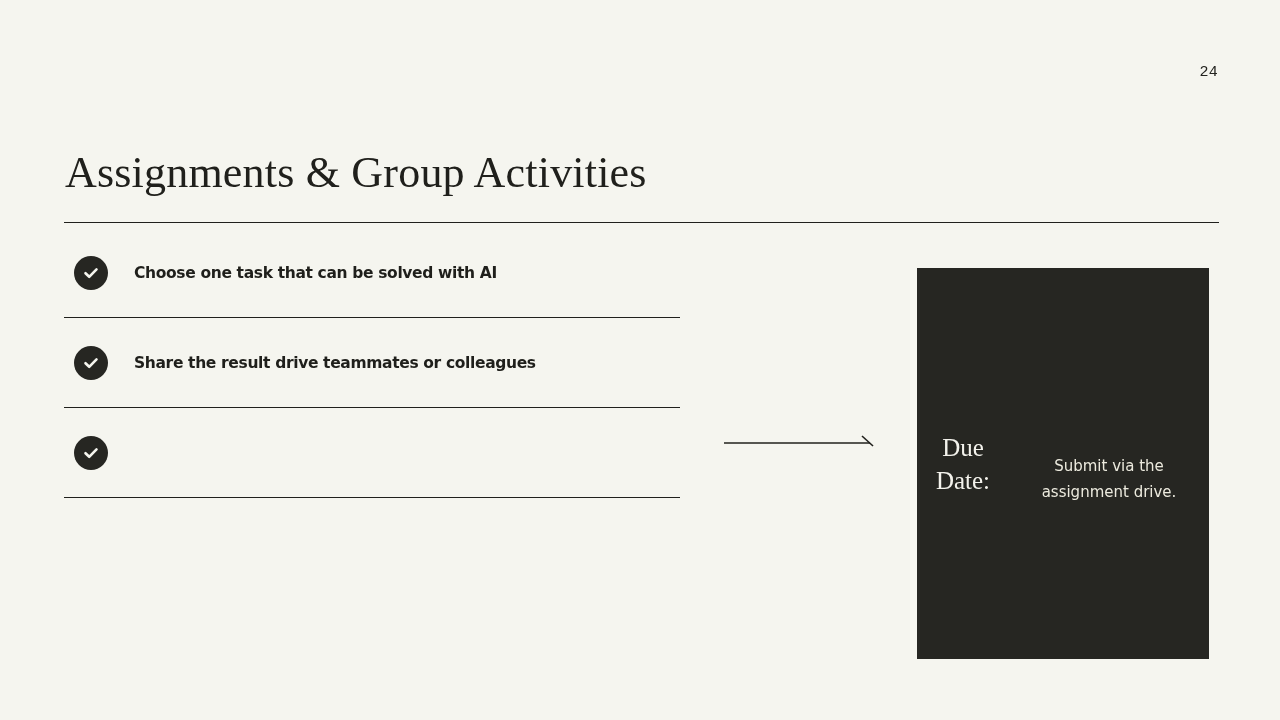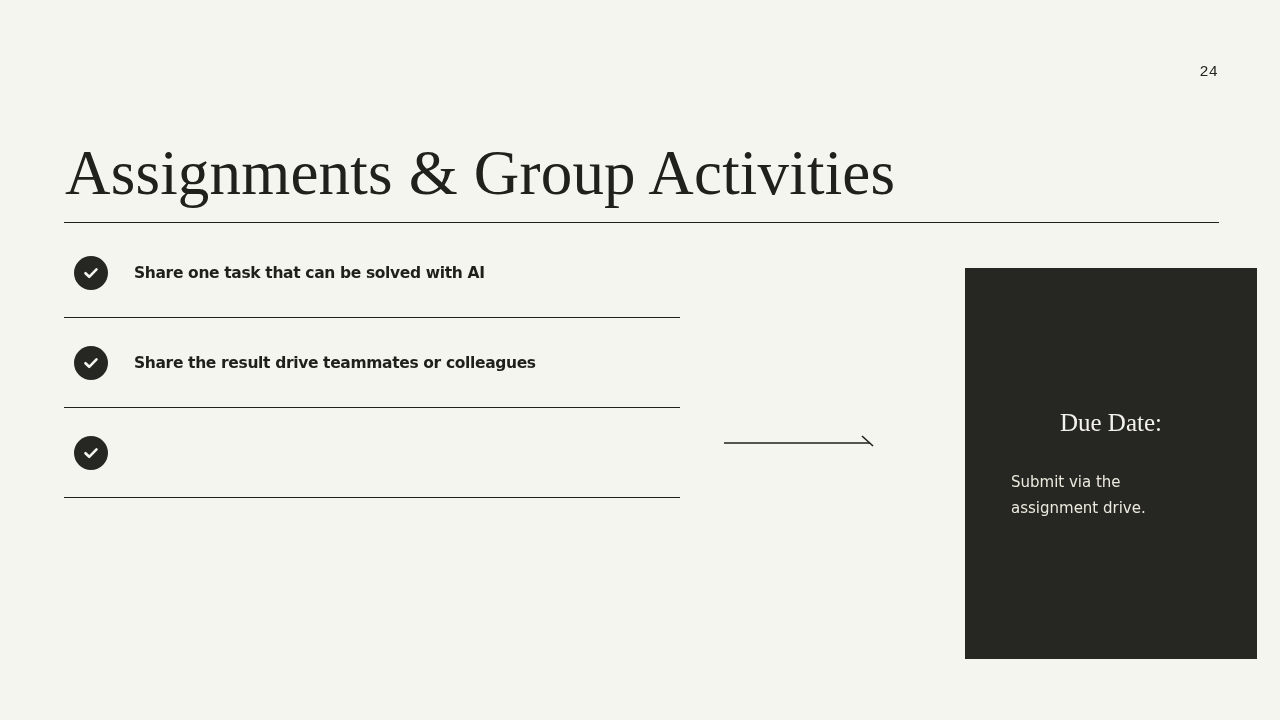--- a/index.html
+++ b/index.html
@@ -26,21 +26,21 @@
     font-family: Liberation Mono, monospace;
     font-size: 15px;
     color: #23231f;
     letter-spacing: 0.2px;
   }
   .title {
     position: absolute;
     left: 65px;
     top: 141px;
     font-family: "Liberation Serif", serif;
-    font-size: 63px;
+    font-size: 44px;
     line-height: 64px;
     color: #20201c;
     letter-spacing: 0.2px;
     white-space: nowrap;
   }
   .title-rule {
     position: absolute;
     left: 64px;
     top: 222px;
     width: 1155px;
@@ -94,25 +94,24 @@
     height: 28px;
   }
   .card {
     position: absolute;
     left: 917px;
     top: 268px;
     width: 292px;
     height: 391px;
     background: #262622;
     display: flex;
-    flex-direction: column;
+    flex-direction: row;
     align-items: center;
     justify-content: center;
-    text-align: left;
-    margin-left: 48px;
+    text-align: center;
   }
   .card-duedate {
     font-family: "Liberation Serif", serif;
     font-size: 25px;
     line-height: 33px;
     color: #f3f2ec;
     margin: 0;
   }
   .card-note {
     font-family: "DejaVu Sans", sans-serif;
@@ -134,21 +133,21 @@
   <div class="title-rule"></div>
 
   <div class="checklist">
 
     <div class="check-row">
       <span class="check-icon">
         <svg width="18" height="18" viewBox="0 0 18 18" aria-hidden="true">
           <path d="M3.5 9.2 L7.2 12.8 L14.5 5.4" fill="none" stroke="#f5f5ef" stroke-width="2.6" stroke-linecap="round" stroke-linejoin="round"></path>
         </svg>
       </span>
-      <span class="check-label">Share one task that can be solved with AI</span>
+      <span class="check-label">Choose one task that can be solved with AI</span>
     </div>
 
     <div class="check-row">
       <span class="check-icon">
         <svg width="18" height="18" viewBox="0 0 18 18" aria-hidden="true">
           <path d="M3.5 9.2 L7.2 12.8 L14.5 5.4" fill="none" stroke="#f5f5ef" stroke-width="2.6" stroke-linecap="round" stroke-linejoin="round"></path>
         </svg>
       </span>
       <span class="check-label">Share the result drive teammates or colleagues</span>
     </div>

